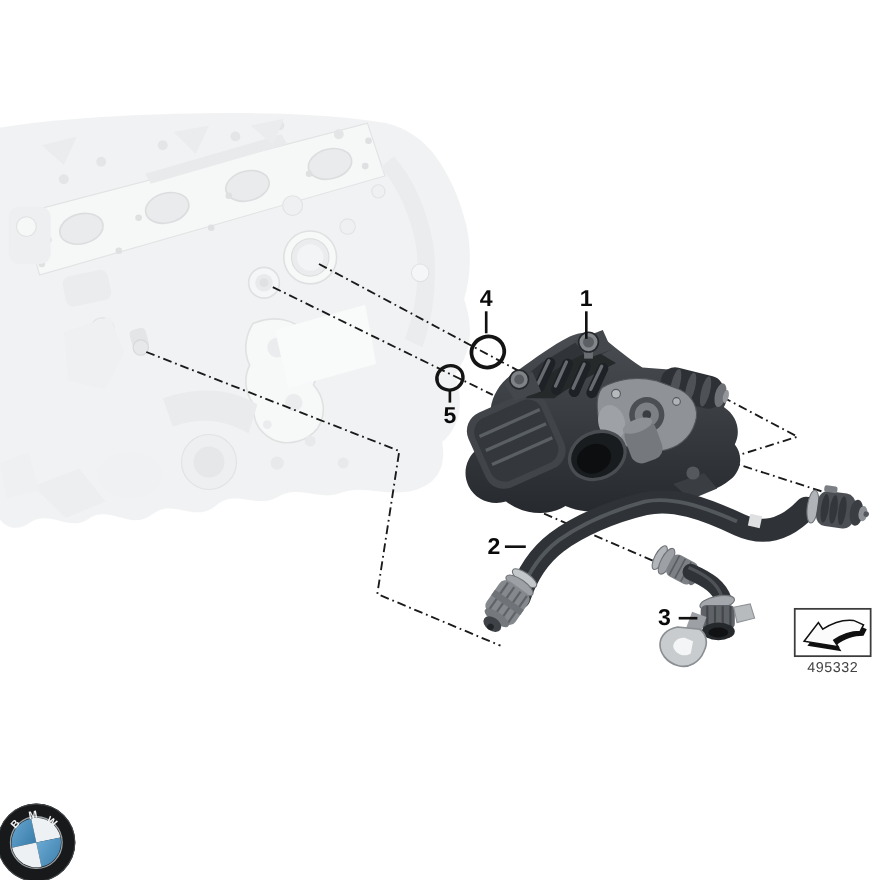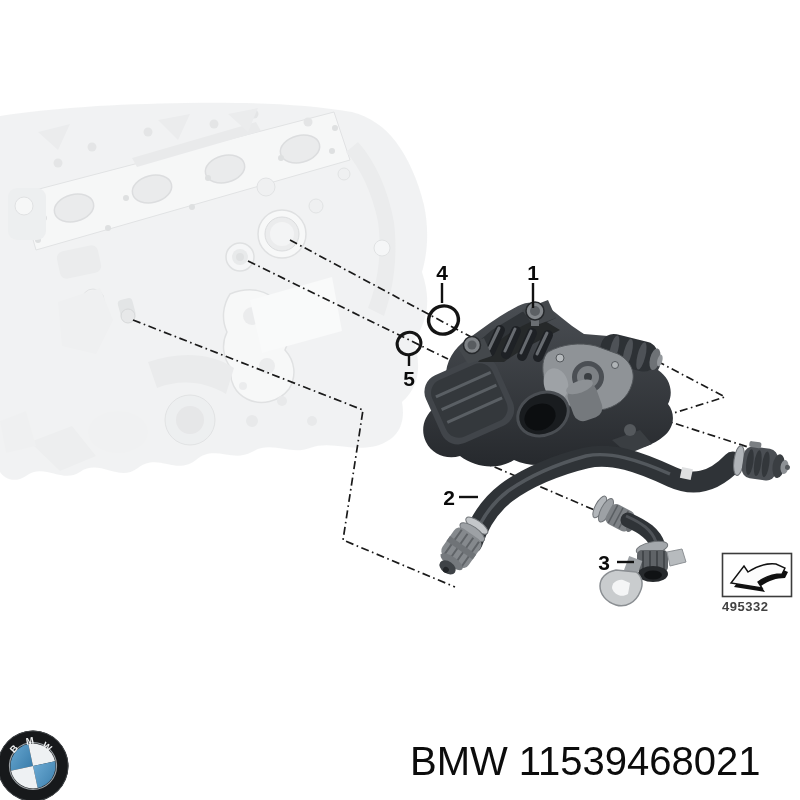--- a/index.html
+++ b/index.html
@@ -1,22 +1,22 @@
 <!DOCTYPE html>
 <html><head>
 <meta charset="utf-8">
 <style>
   html,body{margin:0;padding:0;background:#fff;}
   .stage{position:relative;width:800px;height:800px;background:#ffffff;overflow:hidden;
          font-family:"Liberation Sans",sans-serif;}
   .stage svg{position:absolute;left:0;top:0;}
   .callout{position:absolute;transform:translate(-50%,-50%);font-weight:bold;
            font-size:21px;color:#0a0a0a;line-height:1;cursor:default;}
-  .refcode{position:absolute;left:722px;top:599px;width:70px;
-           font-size:13px;letter-spacing:.5px;color:#424242;font-weight:bold;}
+  .refcode{position:absolute;left:722px;top:599px;width:70px;text-align:center;
+           font-size:13px;letter-spacing:.5px;color:#424242;}
   .pn{position:absolute;left:410px;top:741px;font-size:40px;line-height:40px;color:#0c0c0c;
       white-space:nowrap;}
   .pn .num{margin-left:11px;}
 </style>
 </head>
 <body>
 
 <div class="stage">
 
 <svg width="800" height="800" viewBox="0 0 800 800">
@@ -283,17 +283,14 @@
 </svg>
 
 <div class="callout" style="left:533px;top:272px;">1</div>
 <div class="callout" style="left:449px;top:497px;">2</div>
 <div class="callout" style="left:604px;top:562px;">3</div>
 <div class="callout" style="left:442px;top:272px;">4</div>
 <div class="callout" style="left:409px;top:378px;">5</div>
 
 <div class="refcode">495332</div>
 
-<div class="pn">
-  <span>BMW</span><span class="num">11539468021</span>
+
 </div>
 
-</div>
-
 </body></html>

